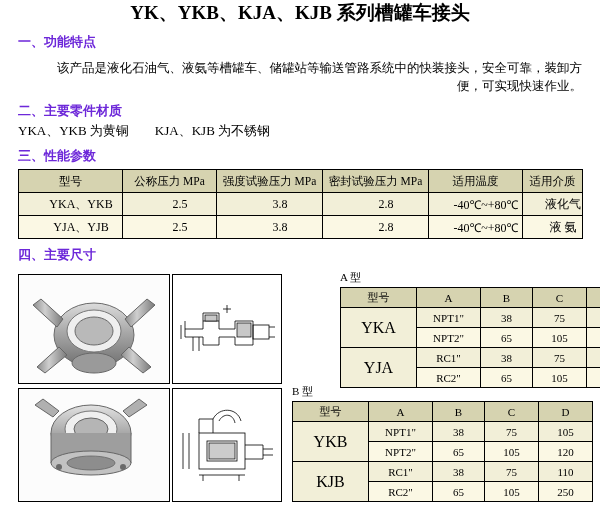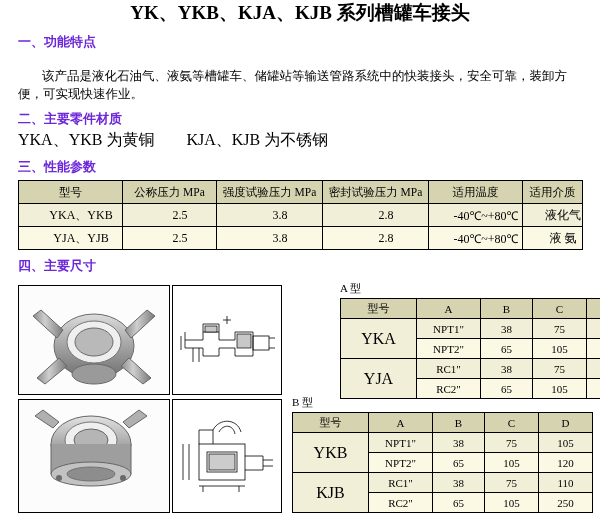--- a/index.html
+++ b/index.html
@@ -30,26 +30,27 @@
   .section-head {
     color: #6d28d9;
     font-weight: bold;
     font-size: 13px;
     margin: 7px 0 2px 18px;
     font-family: "Liberation Serif", serif;
   }
   .para {
     font-size: 12.5px;
     line-height: 18px;
-    margin: 16px 18px 0 18px;
+    margin: 8px 18px 0 18px;
     text-indent: 24px;
     font-family: "Liberation Serif", serif;
+    text-align: right;
   }
   .mat-line {
-    font-size: 16px;
+    font-size: 13px;
     margin: 0 4px 0 18px;
     white-space: pre;
   }
   
   table.spec {
     border-collapse: collapse;
     margin: 4px 0 0 18px;
     width: 564px;
     font-size: 11.5px;
     table-layout: fixed;

